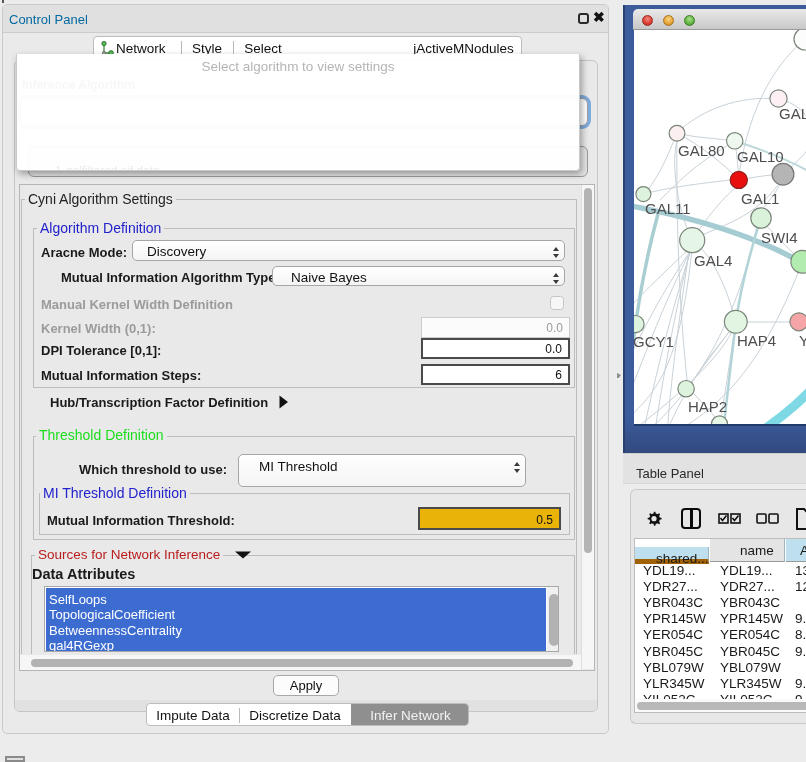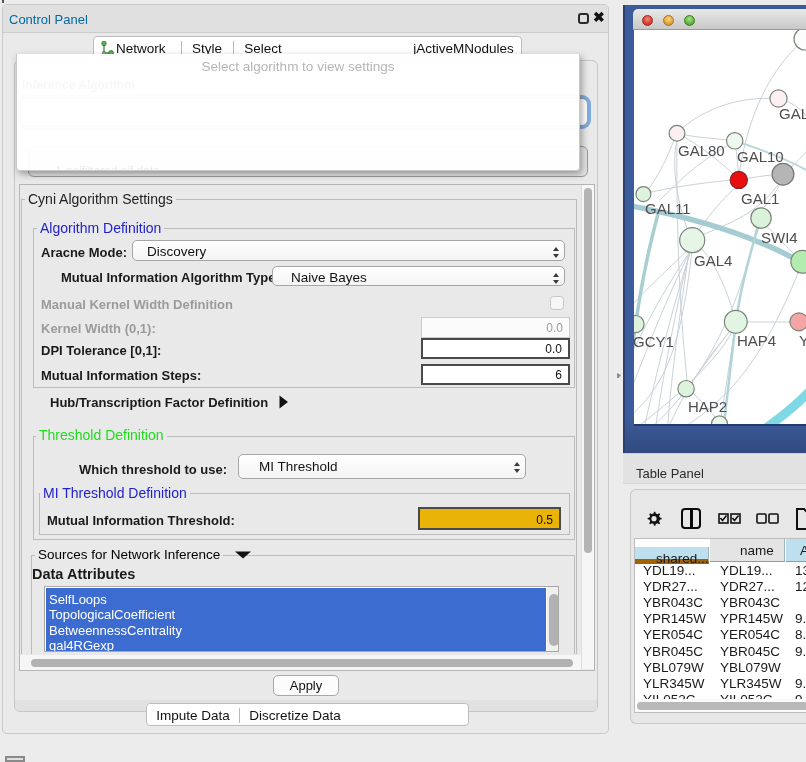--- a/index.html
+++ b/index.html
@@ -93,50 +93,51 @@
 
 <div class="lbl" style="left:38px;top:395px;margin-left:12px;">Hub/Transcription Factor Definition</div>
 <svg class="abs" style="left:277px;top:394px;" width="13" height="16" viewBox="0 0 13 16">
     <path d="M2.5,1.5 L11,8 L2.5,14.5 Z" fill="#111"></path>
   </svg>
 
 <div class="gbox" style="left:33px;top:436px;width:542px;height:104px;"></div>
 <div class="gt" style="left:36px;top:428px;color:#1ddd1d;">Threshold Definition</div>
 
 <div class="lbl" style="left:79px;top:462px;">Which threshold to use:</div>
-<div class="combo" style="left:238px;top:454px;width:288px;height:25px;">
+<div class="combo" style="left:238px;top:454px;width:288px;height:33px;">
   <span class="ctext" style="left:20px;top:4px;">MI Threshold</span>
     <i class="up" style="top:7px;"></i>
     <i class="dn" style="top:13.5px;"></i>
 </div>
 
 <div class="gbox" style="left:39px;top:492.5px;width:531px;height:42.5px;"></div>
 <div class="gt" style="left:40px;top:485.5px;color:#2222cc;">MI Threshold Definition</div>
 <div class="lbl" style="left:47px;top:512.5px;">Mutual Information Threshold:</div>
 <div class="fld" style="left:418px;top:507px;width:143px;height:23px;background:#eab308;border:2px solid #4a4a4a;color:#111;padding-top:4px;">0.5</div>
 
 <div class="gbox" style="left:31px;top:555px;width:544px;height:99px;border-bottom:none;"></div>
-<div class="gt" style="left:35px;top:547.5px;color:#000000;font-size:13.5px;">Sources for Network Inference</div>
+<div class="gt" style="left:35px;top:547.5px;color:#b91c1c;font-size:13.5px;">Sources for Network Inference</div>
 <svg class="abs" style="left:234px;top:551px;" width="18" height="8" viewBox="0 0 20 9">
     <path d="M1,0.5 L19,0.5 L10,8.5 Z" fill="#111"></path>
   </svg>
 <div class="lbl" style="left:32px;top:566px;font-size:14.5px;">Data Attributes</div>
 
 <div class="abs" style="left:44px;top:586px;width:515px;height:66px;background:#fff;border:1px solid #a8a8a8;overflow:hidden;">
   <div class="abs" style="left:1px;top:1px;width:500px;height:66px;background:#3d6cd1;color:#fff;font-size:13px;line-height:15.3px;padding:4px 0 0 3px;">SelfLoops<br>TopologicalCoefficient<br>BetweennessCentrality<br>gal4RGexp</div>
   <div class="abs" style="left:502px;top:0;width:15px;height:68px;background:#f0f0f0;"></div>
   <div class="abs" style="left:504px;top:7px;width:10px;height:52px;background:#b2b2b2;border-radius:5px;"></div>
 </div>
 
 <div class="abs" style="left:273px;top:675px;width:66px;height:21px;background:#fcfcfc;border:1px solid #a8a8a8;border-radius:5px;text-align:center;font-size:13px;color:#111;padding-top:2px;">Apply</div>
 
 <div class="abs" style="left:146px;top:703px;width:323px;height:23px;background:#fff;border:1px solid #bdbdbd;border-radius:4px;overflow:hidden;font-size:13.5px;color:#111;">
   <div class="abs" style="left:0;top:0;width:92px;height:23px;text-align:center;padding-top:4px;">Impute Data</div>
     <div class="abs" style="left:92px;top:4px;width:1px;height:15px;background:#b9b9b9;"></div>
   <div class="abs" style="left:92px;top:0;width:112px;height:23px;text-align:center;padding-top:4px;">Discretize Data</div>
+  <div class="abs" style="left:204px;top:0;width:119px;height:23px;background:#8f8f8f;color:#f2f2f2;text-align:center;padding-top:4px;">Infer Network</div>
 </div>
 
 <div class="abs" style="left:16px;top:54px;width:564px;height:117px;background:rgba(255,255,255,0.96);border:1px solid #c9c9c9;border-top:none;border-radius:0 0 4px 4px;box-shadow:2px 3px 7px rgba(0,0,0,0.35);font-size:13.5px;color:#000;overflow:hidden;">
   <div class="abs" style="left:38px;top:110px;color:rgba(60,60,60,0.10);font-size:12px;">1-galfiltered.sif data</div>
   <div style="text-align:center;color:#b5b5b5;padding-top:5px;height:21px;">Select algorithm to view settings</div>
 </div>
 
 <div class="abs" style="left:617px;top:373px;width:4px;height:5px;background:#8e8e8e;clip-path:polygon(0 0, 100% 40%, 40% 100%, 0 100%);"></div>
 
 <div class="abs" style="left:5px;top:756px;width:20px;height:6px;border:2px solid #8a8a8a;background:#e0e0e0;"></div>

